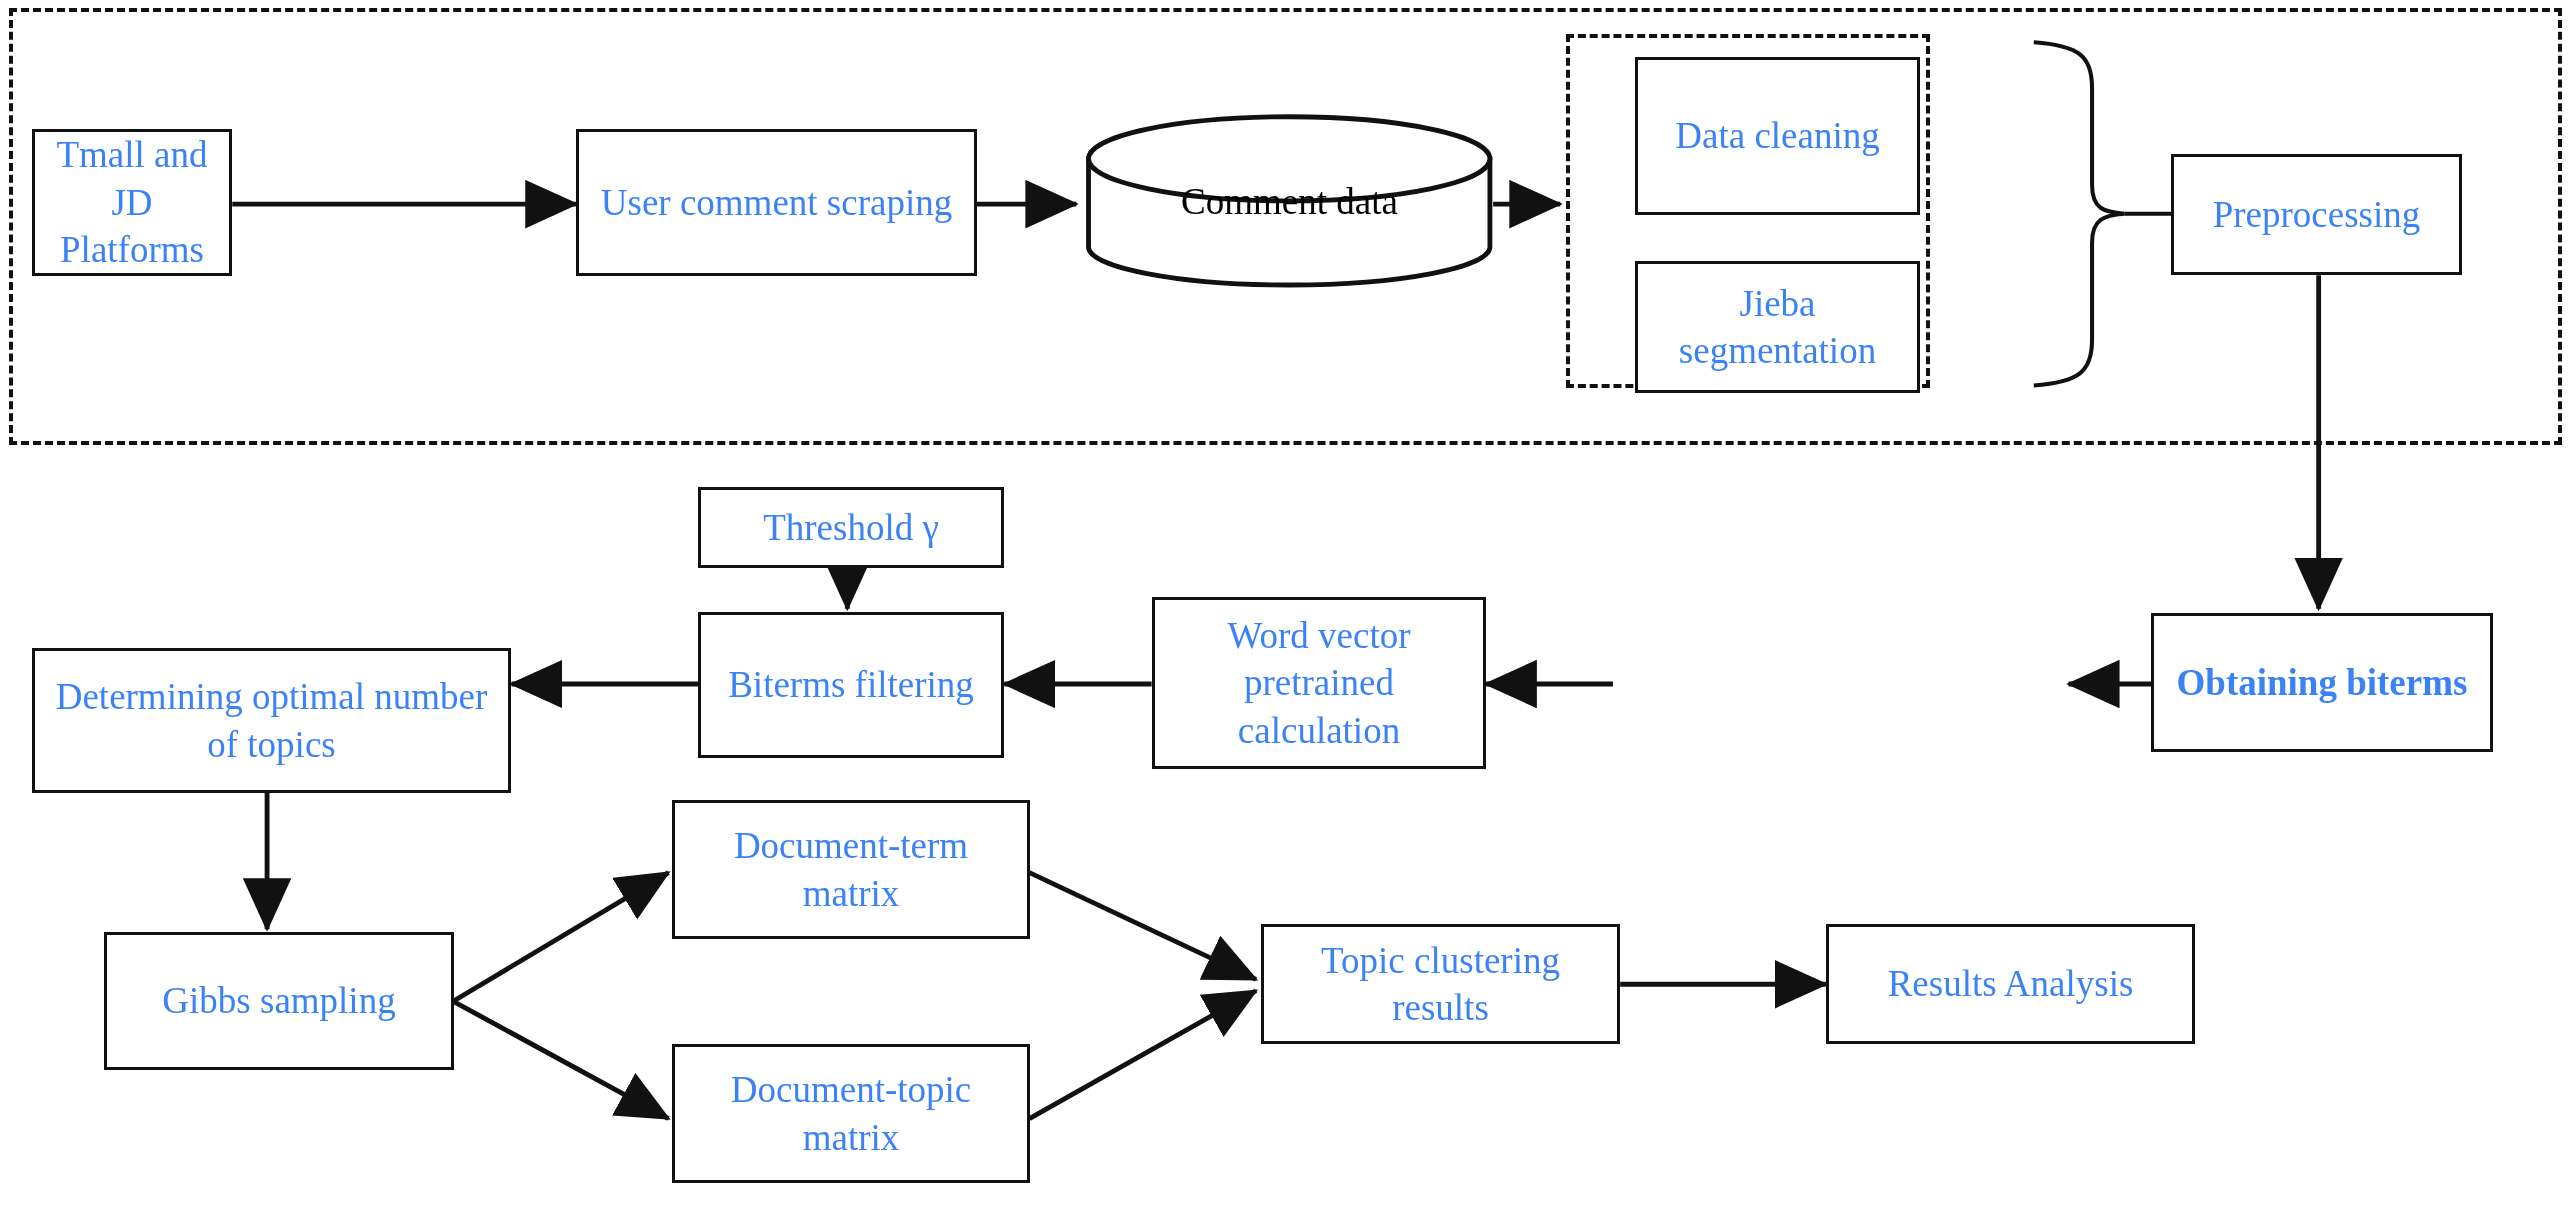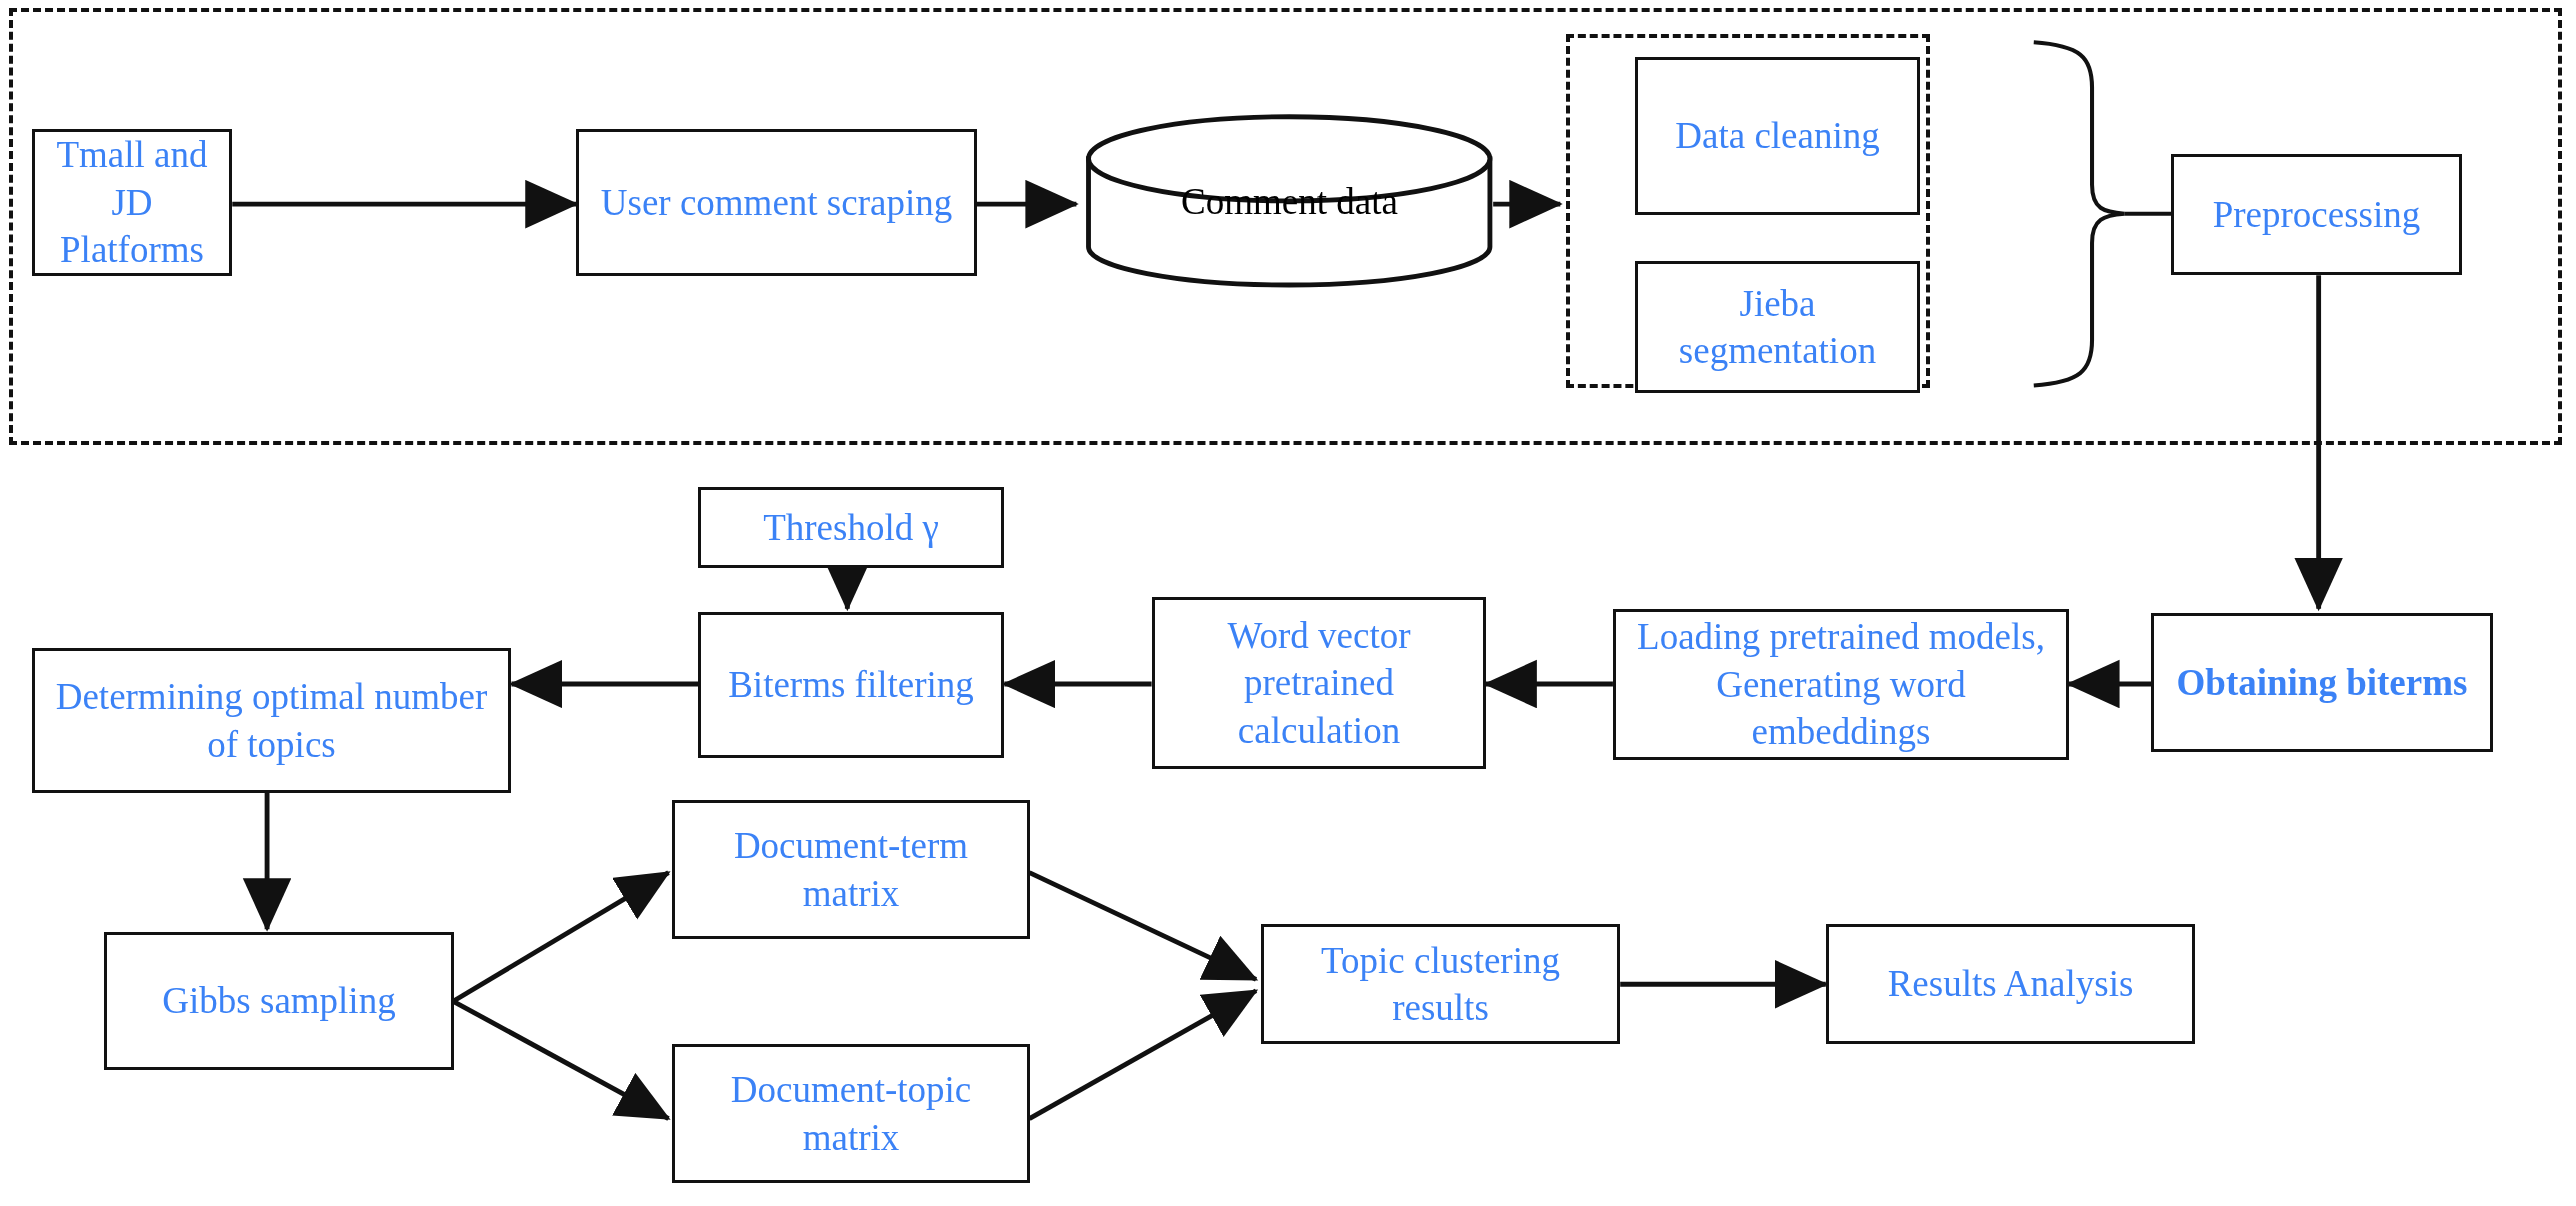--- a/index.html
+++ b/index.html
@@ -127,23 +127,20 @@
   </div>
 
   <div class="node" style="left:2171px;top:154px;width:291px;height:121px;">
     <span>Preprocessing</span>
   </div>
 
   <div class="node" style="left:2151px;top:613px;width:342px;height:139px;font-weight:bold;">
     <span>Obtaining biterms</span>
   </div>
 
-  <div class="node" style="left:1613px;top:609px;width:456px;height:151px;">
-    <span>Loading pretrained models, Generating word embeddings</span>
-  </div>
 
   <div class="node" style="left:1152px;top:597px;width:334px;height:172px;">
     <span>Word vector pretrained calculation</span>
   </div>
 
   <div class="node" style="left:698px;top:487px;width:306px;height:81px;">
     <span>Threshold γ</span>
   </div>
 
   <div class="node" style="left:698px;top:612px;width:306px;height:146px;">

